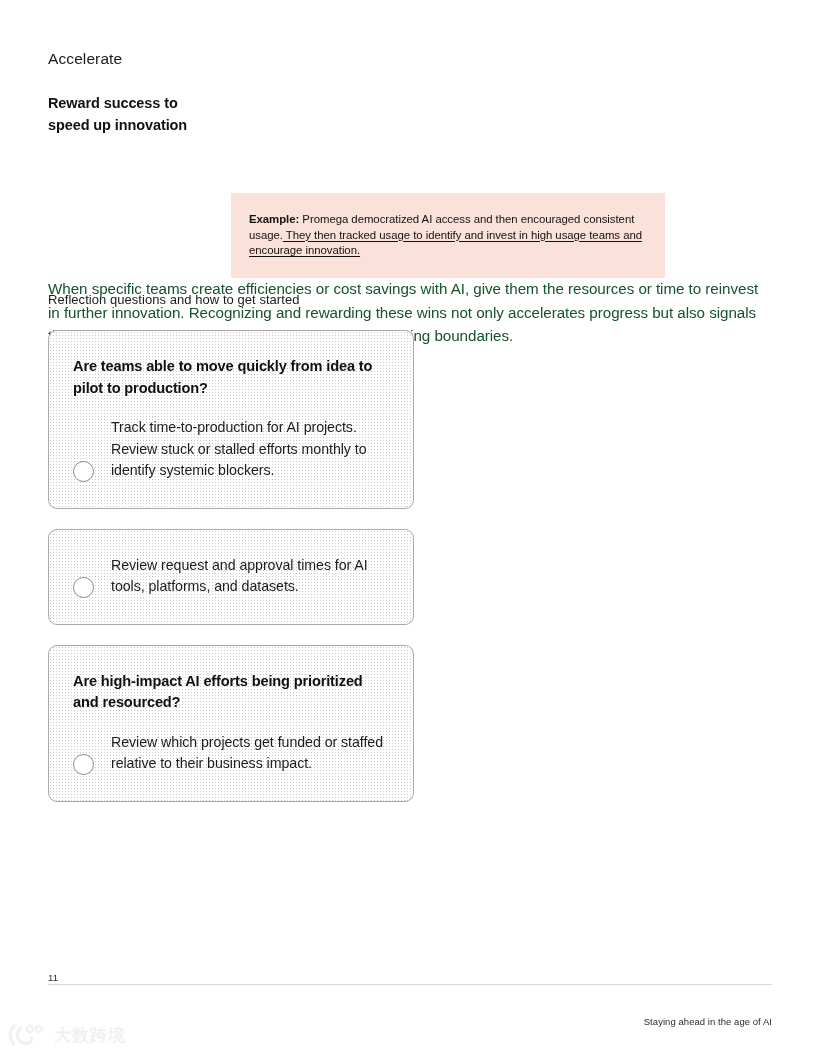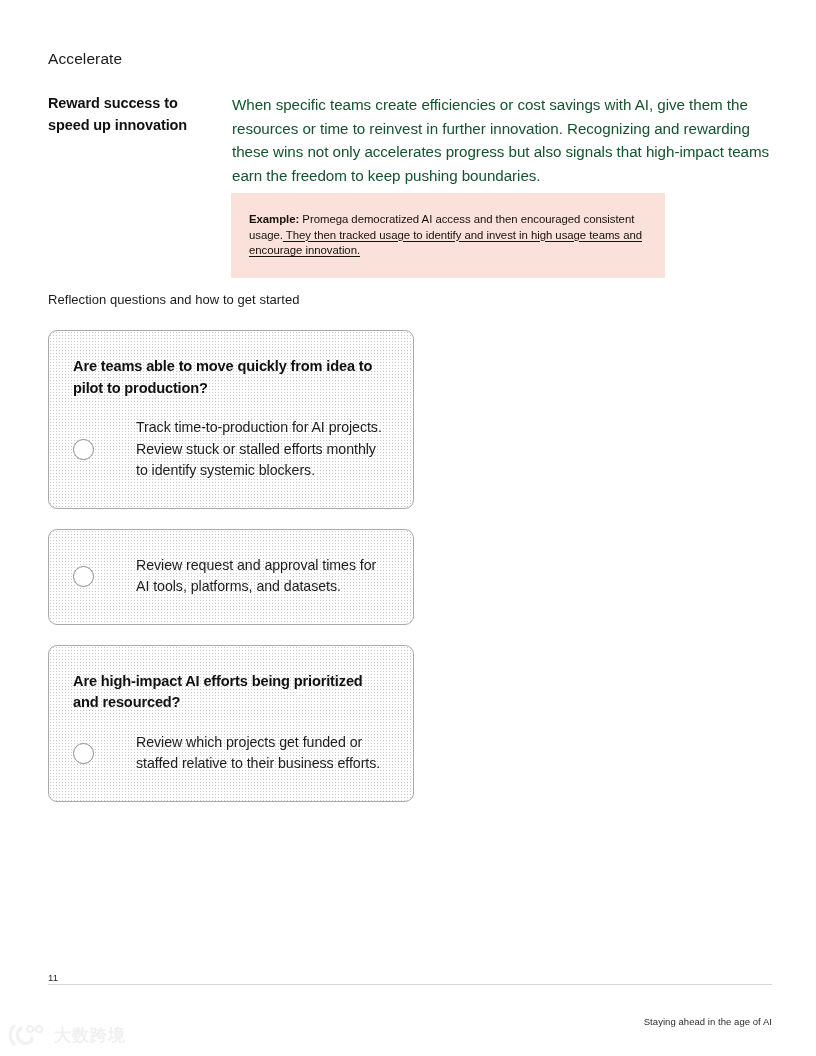--- a/index.html
+++ b/index.html
@@ -37,20 +37,21 @@
   
   .block {
     position: absolute;
     left: 48px;
     top: 93px;
     width: 724px;
   }
   .block-row {
     display: flex;
     align-items: flex-start;
+    flex-direction: column;
   }
   .block-label {
     width: 184px;
     flex: 0 0 184px;
     font-size: 14.5px;
     font-weight: 700;
     line-height: 21.5px;
     letter-spacing: -0.1px;
     color: #111111;
     padding-right: 10px;
@@ -126,22 +127,21 @@
     font-size: 14.6px;
     font-weight: 700;
     line-height: 21.5px;
     letter-spacing: -0.15px;
     color: #111111;
     margin: 0 0 18px 0;
     max-width: 360px;
   }
   .card-action {
     display: flex;
-    align-items: center;
-    gap: 25px;
+    align-items: flex-end;
   }
   .checkbox {
     flex: 0 0 auto;
     width: 21px;
     height: 21px;
     border-radius: 50%;
     border: 1.3px solid #8a8a8a;
     background: #ffffff;
     margin-right: 17px;
     margin-top: 1px;
@@ -238,21 +238,21 @@
       <div class="card-action">
         <div class="checkbox"></div>
         <div class="card-action-text">Review request and approval times for AI tools, platforms, and datasets.</div>
       </div>
     </div>
 
     <div class="card">
       <div class="card-question">Are high-impact AI efforts being prioritized and resourced?</div>
       <div class="card-action">
         <div class="checkbox"></div>
-        <div class="card-action-text">Review which projects get funded or staffed relative to their business efforts.</div>
+        <div class="card-action-text">Review which projects get funded or staffed relative to their business impact.</div>
       </div>
     </div>
 
   </div>
 
   <div class="footer-rule"></div>
   <div class="footer-page">11</div>
   <div class="footer-doc">Staying ahead in the age of AI</div>
 
   <div class="watermark">

